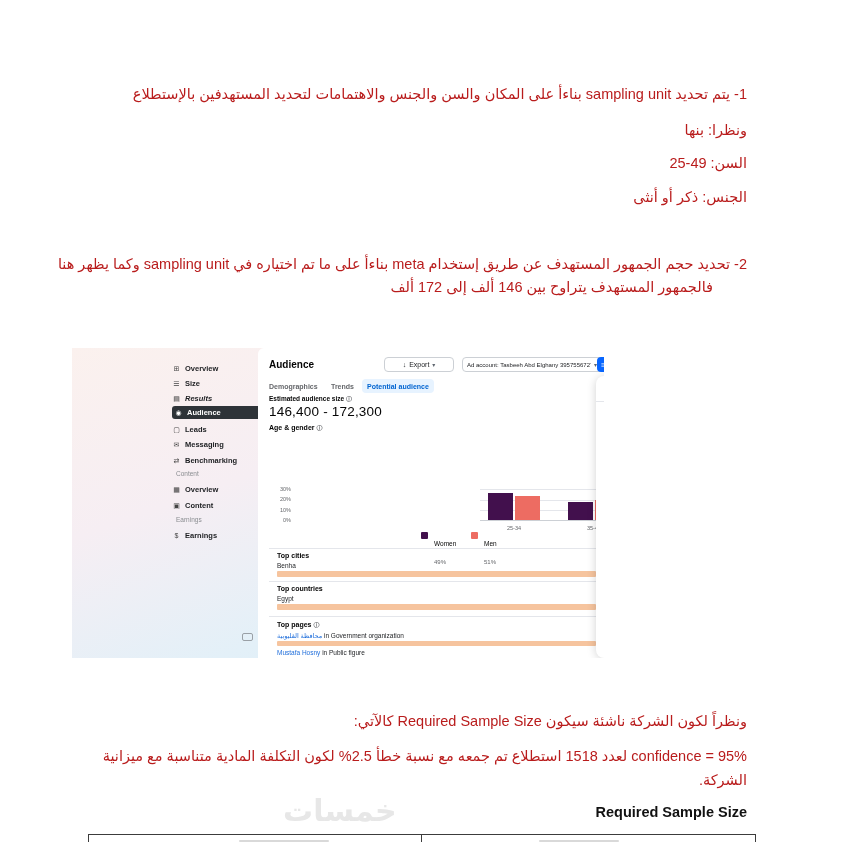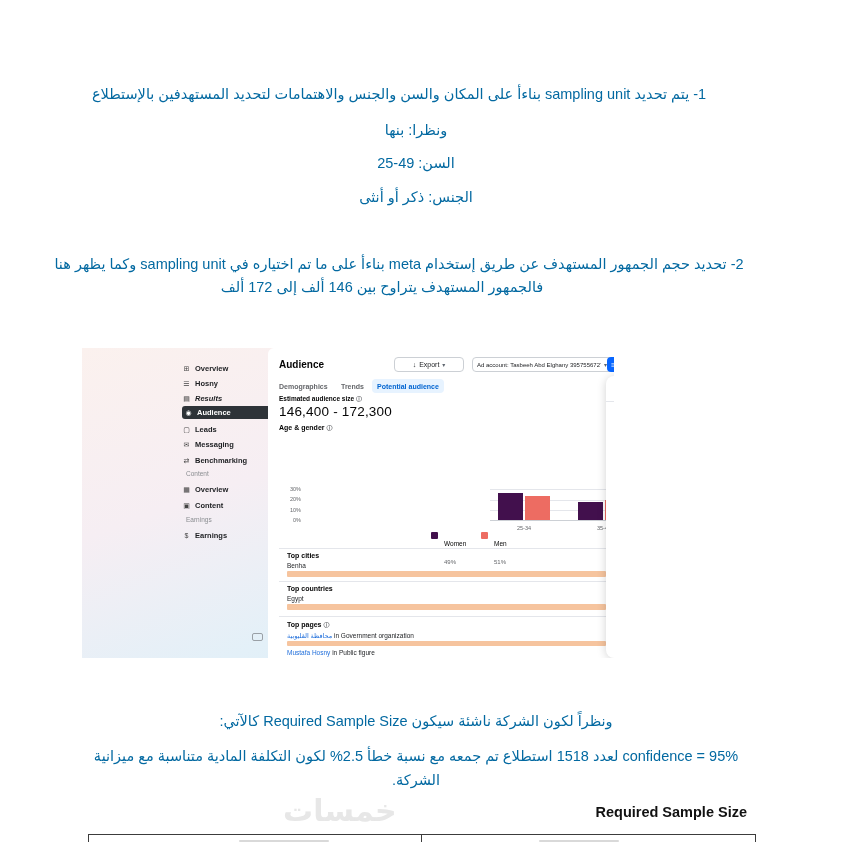--- a/index.html
+++ b/index.html
@@ -1,25 +1,25 @@
 <!DOCTYPE html>
 <html><head>
 <meta charset="utf-8">
 <style>
   html,body{margin:0;padding:0;}
   body{font-family:"Liberation Sans","DejaVu Sans",sans-serif;background:#e9e9e9;}
   #page{position:relative;width:842px;height:842px;background:#ffffff;overflow:hidden;margin:0 auto;}
   .abs{position:absolute;}
   
-  .ar{direction:rtl;text-align:center;color:#0369a1;font-size:14.5px;line-height:22px;}
+  .ar{direction:rtl;text-align:right;color:#b91c1c;font-size:14.5px;line-height:22px;}
   .hang{padding-right:34px;text-indent:-34px;line-height:23px;}
   .doc-h{font-weight:bold;font-size:14.5px;color:#111;direction:ltr;text-align:right;}
   .watermark{color:#e7e7e7;font-size:30px;font-weight:bold;direction:rtl;letter-spacing:1px;}
   
-  #shot{left:82px;top:348px;width:532px;height:310px;overflow:hidden;
+  #shot{left:72px;top:348px;width:532px;height:310px;overflow:hidden;
         background:linear-gradient(160deg,#fbf1ee 0%,#f6eef3 38%,#e3f0f8 72%,#d7ebf7 100%);}
   #shot *{box-sizing:border-box;}
   .card{left:186px;top:0;width:464px;height:310px;background:#fff;border-radius:6px 0 0 0;}
   
   .side-item{left:100px;width:86px;height:13px;display:flex;align-items:center;gap:4px;
              font-size:7.5px;color:#1c1e21;font-weight:bold;}
   .side-item .gl{font-size:7px;color:#444;width:9px;text-align:center;font-weight:normal;}
   .side-item.sel{background:#2e3338;color:#fff;border-radius:3px;padding-left:2px;width:90px;}
   .side-item.sel .gl{color:#fff;}
   .side-label{left:104px;font-size:6.5px;color:#8a8d91;}
@@ -82,21 +82,21 @@
   <div class="abs ar hang" style="right:95px;top:253px;width:662px;">2-  تحديد حجم الجمهور المستهدف عن طريق إستخدام meta  بناءأ على ما تم اختياره في sampling unit وكما يظهر هنا فالجمهور المستهدف يتراوح بين 146 ألف إلى 172 ألف</div>
 
   <div id="shot" class="abs">
 
     <div class="abs side-item" style="top:14px;">
         <span class="gl">⊞</span>
         <span>Overview</span>
       </div>
     <div class="abs side-item" style="top:29px;">
         <span class="gl">☰</span>
-        <span>Hosny</span>
+        <span>Size</span>
       </div>
     <div class="abs side-item" style="top:44px;font-style:italic;">
         <span class="gl">▤</span>
         <span>Results</span>
       </div>
     <div class="abs side-item sel" style="top:58px;">
         <span class="gl">◉</span>
         <span>Audience</span>
       </div>
     <div class="abs side-item" style="top:75px;">

